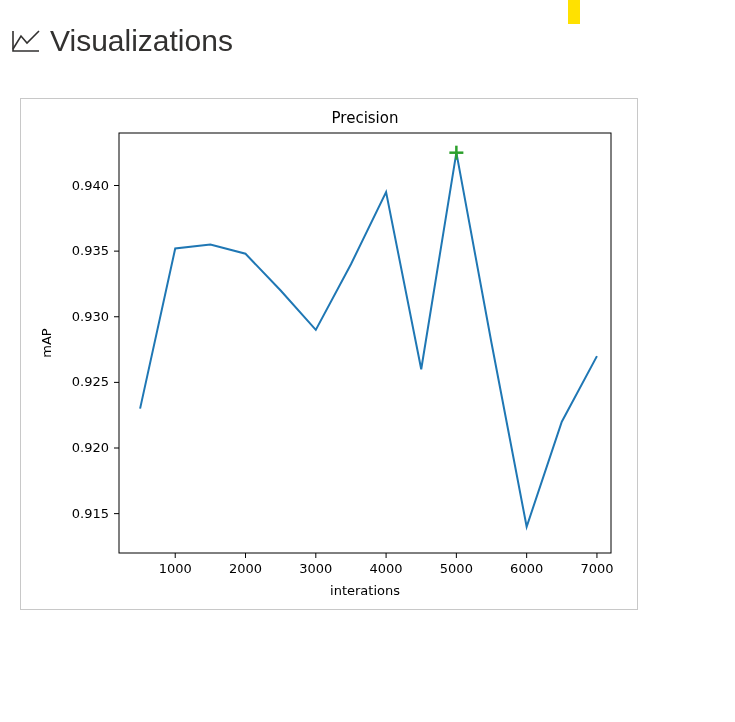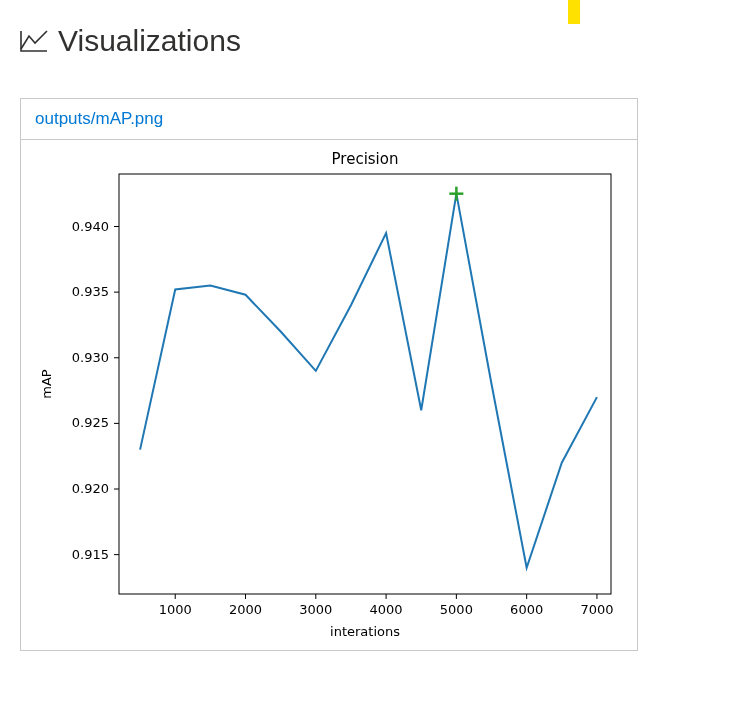--- a/index.html
+++ b/index.html
@@ -8,21 +8,21 @@
       background: #ffffff;
       width: 735px;
       height: 722px;
       position: relative;
       overflow: hidden;
     }
     .header {
       display: flex;
       align-items: center;
       gap: 10px;
-      padding: 24px 12px 10px 20px;
+      padding: 24px 12px 10px 12px;
     }
     .header-icon {
       width: 28px;
       height: 24px;
       flex-shrink: 0;
     }
     .header-title {
       font-size: 30px;
       font-weight: 400;
       color: #323130;
@@ -81,21 +81,20 @@
   <span class="header-icon">
     <svg viewBox="0 0 28 24" width="28" height="24">
       <polyline points="1,20 9,7 15,14 27,2" fill="none" stroke="#323130" stroke-width="1.6"></polyline>
       <polyline points="1,2 1,22 27,22" fill="none" stroke="#323130" stroke-width="1.6"></polyline>
     </svg>
   </span>
   <h1 class="header-title">Visualizations</h1>
 </div>
 
 <div class="panel">
-  <div class="panel-header">outputs/mAP.png</div>
   <div class="chart-container">
     <svg class="chart-svg" id="chart-svg" width="616" height="508">
         <rect x="98" y="34" width="492" height="420" fill="none" stroke="#000" stroke-width="1"></rect>
         <line x1="154.22857142857143" y1="454" x2="154.22857142857143" y2="459" stroke="#000" stroke-width="1"></line>
         <text x="154.22857142857143" y="474" text-anchor="middle" class="axis-text">1000</text>
         <line x1="224.5142857142857" y1="454" x2="224.5142857142857" y2="459" stroke="#000" stroke-width="1"></line>
         <text x="224.5142857142857" y="474" text-anchor="middle" class="axis-text">2000</text>
         <line x1="294.8" y1="454" x2="294.8" y2="459" stroke="#000" stroke-width="1"></line>
         <text x="294.8" y="474" text-anchor="middle" class="axis-text">3000</text>
         <line x1="365.0857142857143" y1="454" x2="365.0857142857143" y2="459" stroke="#000" stroke-width="1"></line>

